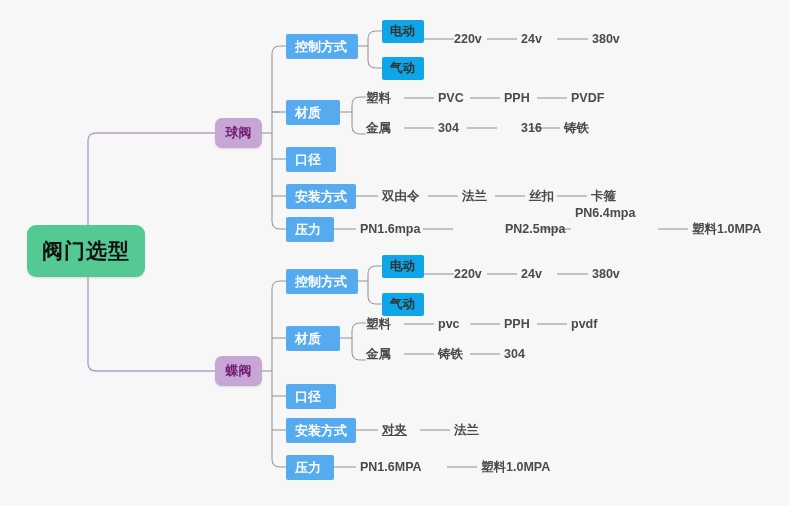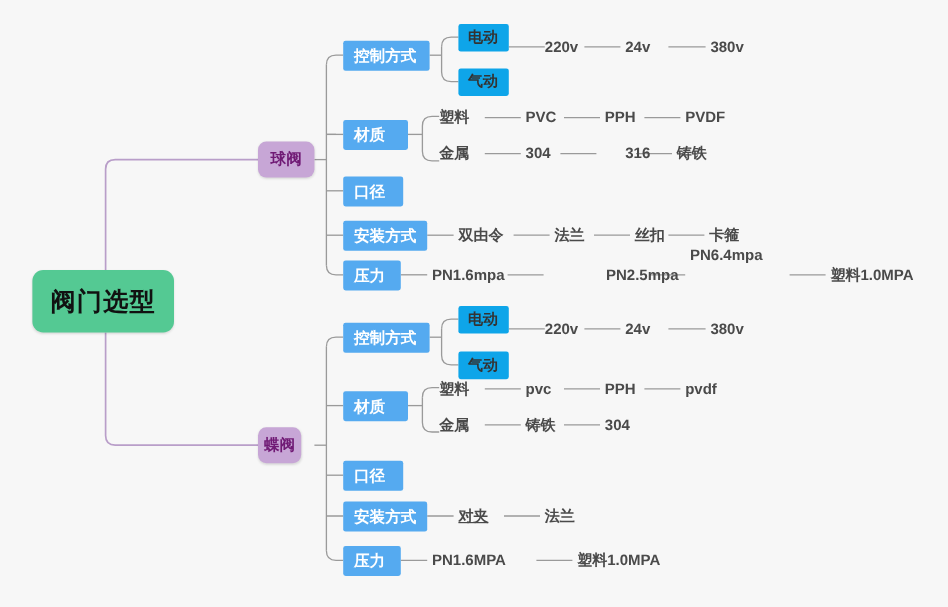--- a/index.html
+++ b/index.html
@@ -162,21 +162,21 @@
   <div class="node txt" style="left:462px;top:187px;width:38px;height:18px;">法兰</div>
   <div class="node txt" style="left:529px;top:187px;width:38px;height:18px;">丝扣</div>
   <div class="node txt" style="left:591px;top:187px;width:38px;height:18px;">卡箍</div>
 
   <div class="node cat" style="left:286px;top:217px;width:48px;height:25px;">压力</div>
   <div class="node txt" style="left:360px;top:220px;width:66px;height:18px;">PN1.6mpa</div>
   <div class="node txt" style="left:457px;top:220px;width:66px;height:18px;padding-left:48px;">PN2.5mpa</div>
   <div class="node txt" style="left:575px;top:204px;width:66px;height:18px;">PN6.4mpa</div>
   <div class="node txt" style="left:692px;top:220px;width:84px;height:18px;">塑料1.0MPA</div>
 
-  <div class="node branch" style="left:215px;top:356px;width:36px;height:30px;">蝶阀</div>
+  <div class="node branch" style="left:215px;top:356px;width:47px;height:30px;">蝶阀</div>
 
   <div class="node cat" style="left:286px;top:269px;width:72px;height:25px;">控制方式</div>
   <div class="node leafbox" style="left:382px;top:255px;width:42px;height:23px;">电动</div>
   <div class="node txt" style="left:454px;top:265px;width:40px;height:18px;">220v</div>
   <div class="node txt" style="left:521px;top:265px;width:36px;height:18px;">24v</div>
   <div class="node txt" style="left:592px;top:265px;width:40px;height:18px;">380v</div>
   <div class="node leafbox" style="left:382px;top:293px;width:42px;height:23px;">气动</div>
 
   <div class="node cat" style="left:286px;top:326px;width:54px;height:25px;">材质</div>
   <div class="node txt" style="left:366px;top:315px;width:40px;height:18px;">塑料</div>

